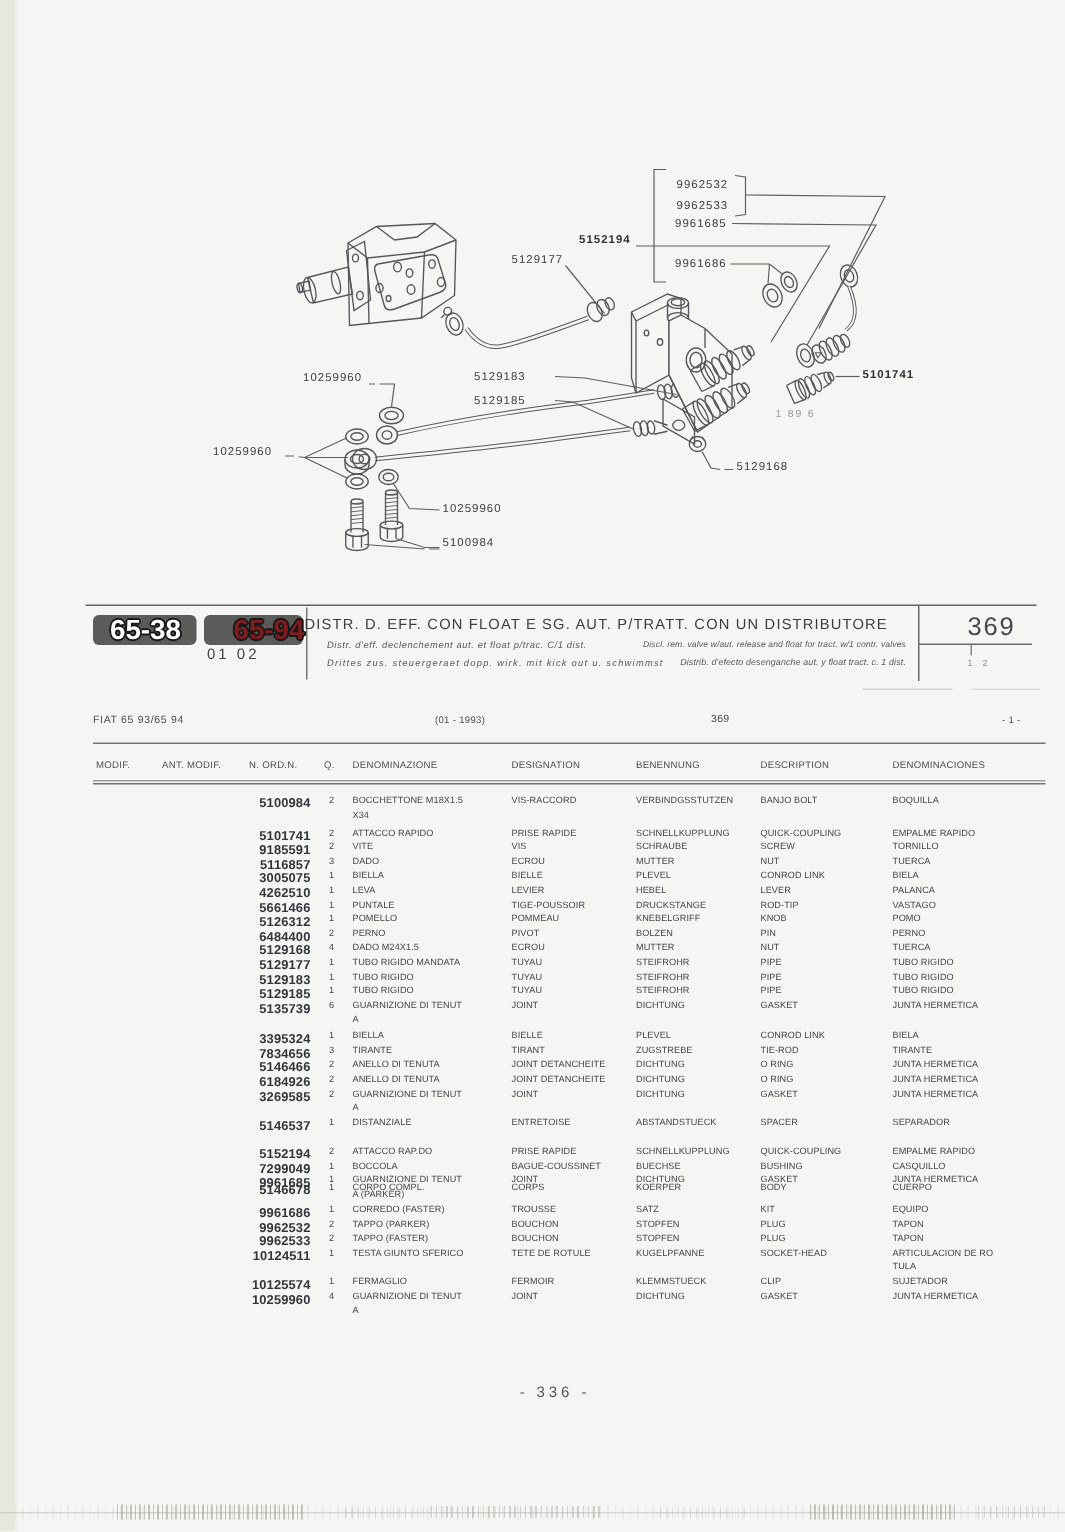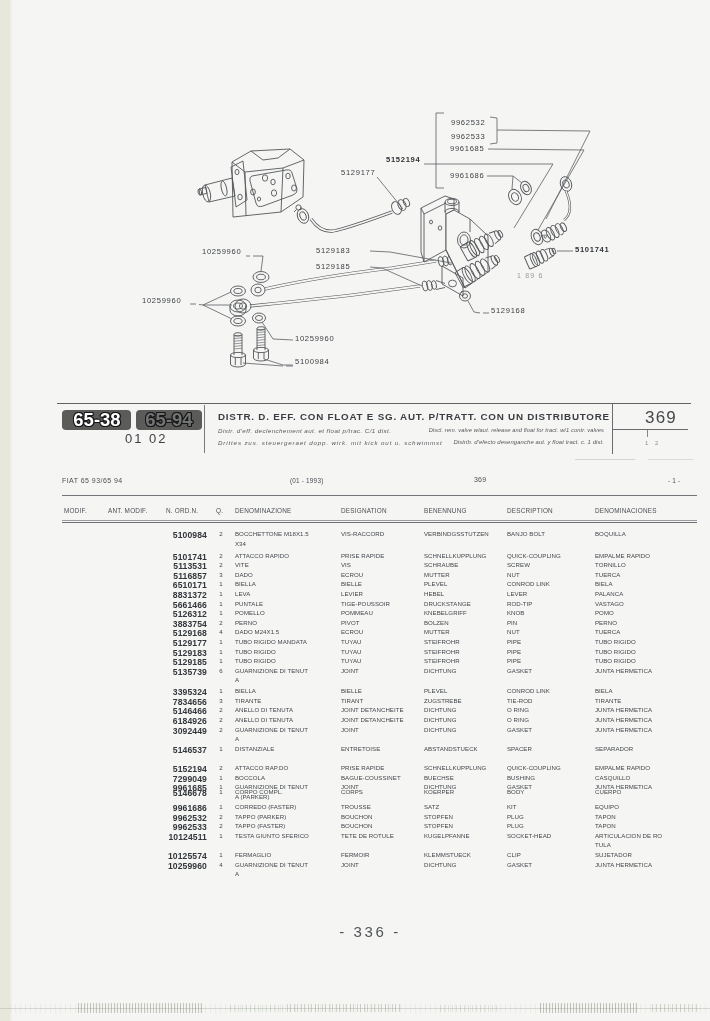--- a/index.html
+++ b/index.html
@@ -256,27 +256,27 @@
 <text x="517" y="278" class="lbl faint">1 89 6</text>
 </g>
   </svg>
 
 <div class="abs" style="left:57px;top:403px;width:634px;height:1.2px;background:#606266"></div>
 
 <div class="abs" style="left:62px;top:410px;width:69px;height:20px;background:#5b5b59;border-radius:4px"></div>
 <div class="abs" style="left:63px;top:409px;width:68px;height:21px;font-weight:bold;font-size:18.5px;line-height:21px;text-align:center;color:#fff;letter-spacing:0px;text-shadow:-1.2px 0 0 #17181a,1.2px 0 0 #17181a,0 -1.2px 0 #17181a,0 1.2px 0 #17181a,-0.9px -0.9px 0 #17181a,0.9px 0.9px 0 #17181a,-0.9px 0.9px 0 #17181a,0.9px -0.9px 0 #17181a">65-38</div>
 
 <div class="abs" style="left:136px;top:410px;width:66px;height:20px;background:#5b5b59;border-radius:4px"></div>
-<div class="abs" style="left:135px;top:409px;width:68px;height:21px;font-weight:bold;font-size:18.5px;line-height:21px;text-align:center;color:#737373;text-shadow:-1.2px 0 0 #17181a,1.2px 0 0 #17181a,0 -1.2px 0 #17181a,0 1.2px 0 #17181a,-0.9px -0.9px 0 #17181a,0.9px 0.9px 0 #17181a,-0.9px 0.9px 0 #17181a,0.9px -0.9px 0 #17181a">65-94</div>
-
-<div class="abs" style="left:125px;top:431px;width:52px;font-size:13px;color:#3e4246;letter-spacing:2px">01 02</div>
+<div class="abs" style="left:135px;top:409px;width:68px;height:21px;font-weight:bold;font-size:18.5px;line-height:21px;text-align:right;color:#7f1d1d;text-shadow:-1.2px 0 0 #17181a,1.2px 0 0 #17181a,0 -1.2px 0 #17181a,0 1.2px 0 #17181a,-0.9px -0.9px 0 #17181a,0.9px 0.9px 0 #17181a,-0.9px 0.9px 0 #17181a,0.9px -0.9px 0 #17181a">65-94</div>
+
+<div class="abs" style="left:138px;top:431px;width:52px;font-size:10px;color:#3e4246;letter-spacing:2px">01 02</div>
 
 <div class="abs" style="left:204px;top:405px;width:1px;height:48px;background:#77797d"></div>
 
-<div class="abs" style="left:218px;top:411px;width:390px;font-weight:bold;font-size:9.8px;color:#3a3e43;letter-spacing:0.78px;white-space:nowrap">DISTR. D. EFF. CON FLOAT E SG. AUT. P/TRATT. CON UN DISTRIBUTORE</div>
+<div class="abs" style="left:203px;top:411px;width:390px;font-weight:normal;font-size:9.8px;color:#3a3e43;letter-spacing:0.78px;white-space:nowrap">DISTR. D. EFF. CON FLOAT E SG. AUT. P/TRATT. CON UN DISTRIBUTORE</div>
 
 <div class="abs it" style="left:218px;top:427px;letter-spacing:0.42px">Distr. d'eff. declenchement aut. et float p/trac. C/1 dist.</div>
 <div class="abs it" style="right:106px;top:427px;text-align:right;font-size:5.7px">Discl. rem. valve w/aut. release and float for tract. w/1 contr. valves</div>
 
 <div class="abs it" style="left:218px;top:439px;letter-spacing:0.85px">Drittes zus. steuergeraet dopp. wirk. mit kick out u. schwimmst</div>
 <div class="abs it" style="right:106px;top:439px;text-align:right;font-size:5.9px">Distrib. d'efecto desenganche aut. y float tract. c. 1 dist.</div>
 
 <div class="abs" style="left:612px;top:404px;width:1px;height:50px;background:#6a6c70"></div>
 <div class="abs" style="left:612px;top:429px;width:76px;height:1px;background:#6a6c70"></div>
 
@@ -323,48 +323,48 @@
 <div class="tr" style="top:551.5px">
     <span class="tn">5101741</span>
     <span class="tq">2</span>
     <span class="c3">ATTACCO RAPIDO</span>
     <span class="c4">PRISE RAPIDE</span>
     <span class="c5">SCHNELLKUPPLUNG</span>
     <span class="c6">QUICK-COUPLING</span>
     <span class="c7">EMPALME RAPIDO</span>
   </div>
 <div class="tr" style="top:561.1px">
-    <span class="tn">5113531</span>
+    <span class="tn">9185591</span>
     <span class="tq">2</span>
     <span class="c3">VITE</span>
     <span class="c4">VIS</span>
     <span class="c5">SCHRAUBE</span>
     <span class="c6">SCREW</span>
     <span class="c7">TORNILLO</span>
   </div>
 <div class="tr" style="top:570.7px">
     <span class="tn">5116857</span>
     <span class="tq">3</span>
     <span class="c3">DADO</span>
     <span class="c4">ECROU</span>
     <span class="c5">MUTTER</span>
     <span class="c6">NUT</span>
     <span class="c7">TUERCA</span>
   </div>
 <div class="tr" style="top:580.3px">
-    <span class="tn">6510171</span>
+    <span class="tn">3005075</span>
     <span class="tq">1</span>
     <span class="c3">BIELLA</span>
     <span class="c4">BIELLE</span>
     <span class="c5">PLEVEL</span>
     <span class="c6">CONROD LINK</span>
     <span class="c7">BIELA</span>
   </div>
 <div class="tr" style="top:589.9px">
-    <span class="tn">8831372</span>
+    <span class="tn">4262510</span>
     <span class="tq">1</span>
     <span class="c3">LEVA</span>
     <span class="c4">LEVIER</span>
     <span class="c5">HEBEL</span>
     <span class="c6">LEVER</span>
     <span class="c7">PALANCA</span>
   </div>
 <div class="tr" style="top:599.5px">
     <span class="tn">5661466</span>
     <span class="tq">1</span>
@@ -377,21 +377,21 @@
 <div class="tr" style="top:609.1px">
     <span class="tn">5126312</span>
     <span class="tq">1</span>
     <span class="c3">POMELLO</span>
     <span class="c4">POMMEAU</span>
     <span class="c5">KNEBELGRIFF</span>
     <span class="c6">KNOB</span>
     <span class="c7">POMO</span>
   </div>
 <div class="tr" style="top:618.7px">
-    <span class="tn">3883754</span>
+    <span class="tn">6484400</span>
     <span class="tq">2</span>
     <span class="c3">PERNO</span>
     <span class="c4">PIVOT</span>
     <span class="c5">BOLZEN</span>
     <span class="c6">PIN</span>
     <span class="c7">PERNO</span>
   </div>
 <div class="tr" style="top:628.3px">
     <span class="tn">5129168</span>
     <span class="tq">4</span>
@@ -470,21 +470,21 @@
 <div class="tr" style="top:716.0px">
     <span class="tn">6184926</span>
     <span class="tq">2</span>
     <span class="c3">ANELLO DI TENUTA</span>
     <span class="c4">JOINT DETANCHEITE</span>
     <span class="c5">DICHTUNG</span>
     <span class="c6">O RING</span>
     <span class="c7">JUNTA HERMETICA</span>
   </div>
 <div class="tr" style="top:725.6px">
-    <span class="tn">3092449</span>
+    <span class="tn">3269585</span>
     <span class="tq">2</span>
     <span class="c3">GUARNIZIONE DI TENUT</span>
     <span class="c4">JOINT</span>
     <span class="c5">DICHTUNG</span>
     <span class="c6">GASKET</span>
     <span class="c7">JUNTA HERMETICA</span>
   </div>
 <div class="tr" style="top:735.2px">
     <span class="c3">A</span>
   </div>
@@ -590,21 +590,21 @@
     <span class="c3">GUARNIZIONE DI TENUT</span>
     <span class="c4">JOINT</span>
     <span class="c5">DICHTUNG</span>
     <span class="c6">GASKET</span>
     <span class="c7">JUNTA HERMETICA</span>
   </div>
 <div class="tr" style="top:870.1px">
     <span class="c3">A</span>
   </div>
 
-<div class="abs" style="left:330px;top:923px;width:80px;text-align:center;font-size:15px;color:#505358;letter-spacing:2.6px">-  336  -</div>
+<div class="abs" style="left:330px;top:923px;width:80px;text-align:center;font-size:10px;color:#505358;letter-spacing:2.6px">-  336  -</div>
 
 <div class="abs" style="left:0;top:1007.5px;width:710px;height:1px;background:rgba(150,165,150,0.35)"></div>
 <div class="abs" style="left:10px;top:1004px;width:700px;height:9px;background:repeating-linear-gradient(90deg,rgba(145,152,138,0.10) 0 1px,transparent 1px 5px)"></div>
 <div class="abs" style="left:78px;top:1003px;width:125px;height:10px;background:repeating-linear-gradient(90deg,rgba(118,120,102,0.38) 0 1px,transparent 1px 3px)"></div>
 <div class="abs" style="left:230px;top:1005px;width:55px;height:7px;background:repeating-linear-gradient(90deg,rgba(130,138,120,0.2) 0 1px,transparent 1px 4px)"></div>
 <div class="abs" style="left:287px;top:1004px;width:115px;height:8px;background:repeating-linear-gradient(90deg,rgba(125,132,115,0.3) 0 1px,transparent 1px 3.5px)"></div>
 <div class="abs" style="left:440px;top:1005px;width:60px;height:7px;background:repeating-linear-gradient(90deg,rgba(130,138,120,0.18) 0 1px,transparent 1px 4px)"></div>
 <div class="abs" style="left:540px;top:1003px;width:98px;height:10px;background:repeating-linear-gradient(90deg,rgba(118,120,102,0.4) 0 1px,transparent 1px 3px)"></div>
 <div class="abs" style="left:652px;top:1004px;width:45px;height:8px;background:repeating-linear-gradient(90deg,rgba(125,130,112,0.28) 0 1px,transparent 1px 4px)"></div>
 </body></html>

